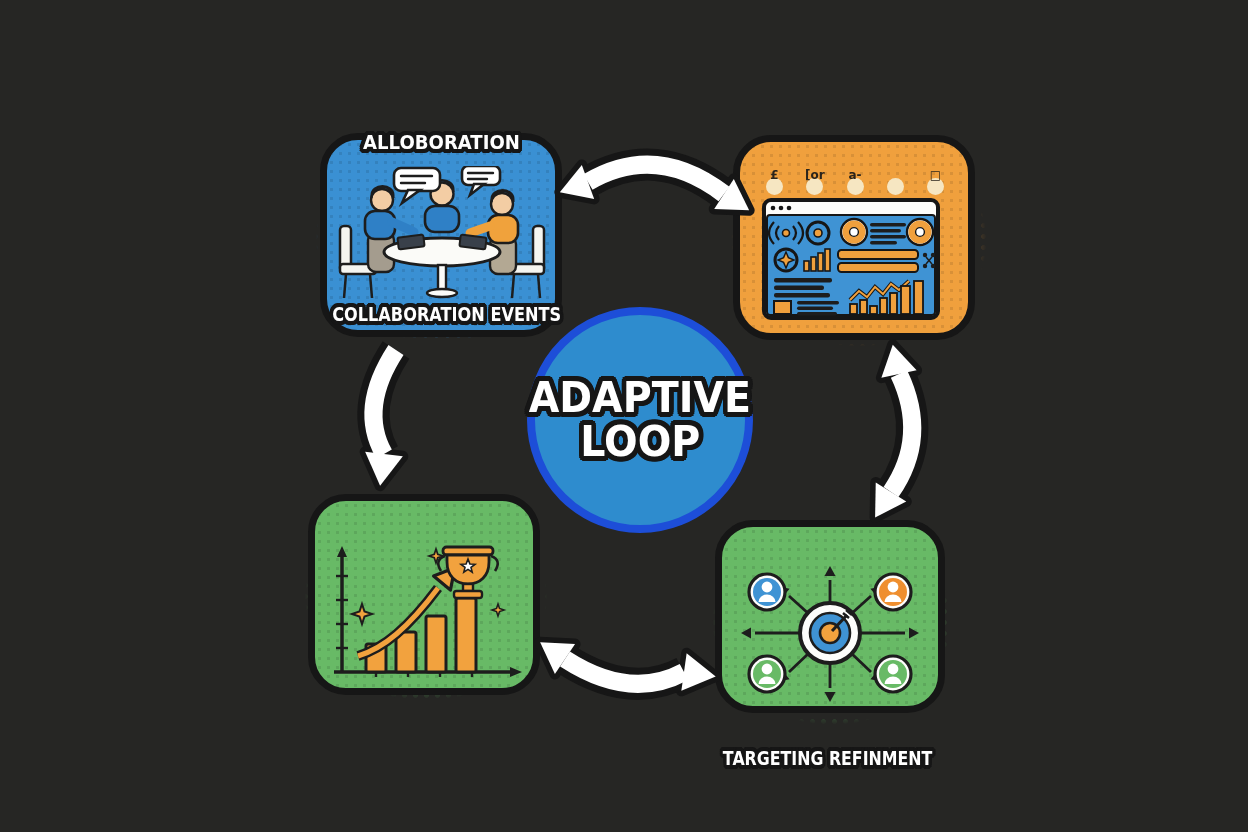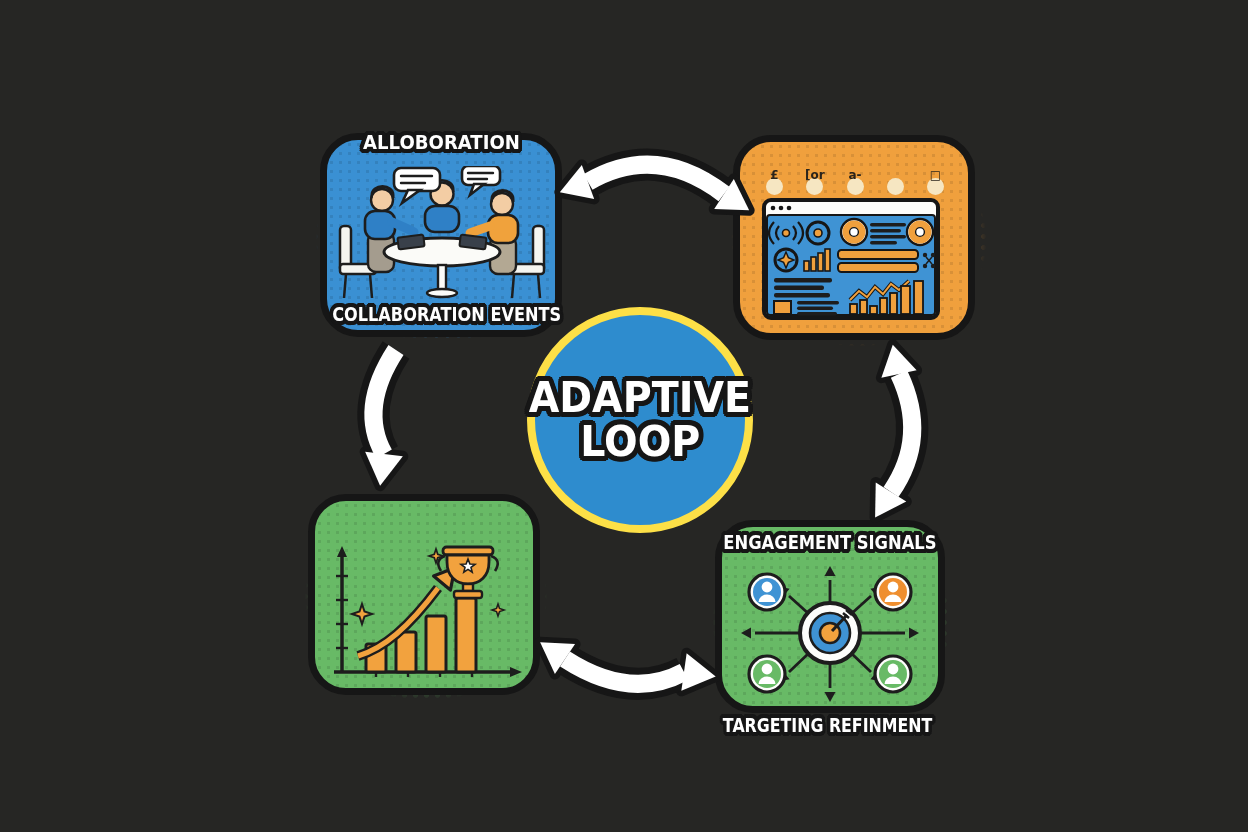--- a/index.html
+++ b/index.html
@@ -26,21 +26,21 @@
     content:"";position:absolute;inset:0;border-radius:30px;pointer-events:none;
     background-image:radial-gradient(circle,rgba(0,0,0,.10) 1.4px,transparent 1.9px);
     background-size:9px 9px;
   }
   .panel.blue  {background:#3a90d3;}
   .panel.orange{background:#f0a03d;}
   .panel.green {background:#68ba66;}
   
   .center-circle{
     position:absolute;z-index:3;left:527px;top:307px;width:226px;height:226px;
-    background:#2e8cce;border:8px solid #fde047;border-radius:50%;
+    background:#2e8cce;border:8px solid #1d4ed8;border-radius:50%;
     box-sizing:border-box;display:flex;flex-direction:column;
     align-items:center;justify-content:center;
   }
   
   .ttl-wrap{position:absolute;z-index:6;text-align:center;pointer-events:none;}
   .ttl{
     display:inline-block;white-space:nowrap;font-weight:bold;color:#ffffff;
     transform:scaleX(var(--sx,1));transform-origin:center;
     --o:#161616;
     text-shadow:
@@ -422,20 +422,17 @@
       <path d="M 159.5,128 a8.5,7.5 0 0 1 17,0 z" fill="#fff"></path>
     </g>
   </svg>
 
   <div class="ttl-wrap" style="left:320px;width:242px;top:131px;">
     <span class="ttl fs19" style="--sx:.95">ALLOBORATION</span>
   </div>
   <div class="ttl-wrap" style="left:301px;width:292px;top:303px;">
     <span class="ttl fs19" style="--sx:.85">COLLABORATION EVENTS</span>
   </div>
-  <div class="ttl-wrap" style="left:700px;width:260px;top:531px;">
-    <span class="ttl fs19" style="--sx:.86">ENGAGEMENT SIGNALS</span>
-  </div>
-  <div class="ttl-wrap" style="left:688px;width:280px;top:713px;text-align:center;">
+  <div class="ttl-wrap" style="left:688px;width:280px;top:746px;text-align:center;">
     <span class="ttl fs20" style="--sx:.79">TARGETING REFINMENT</span>
   </div>
 
 </div>
 
 </body></html>

